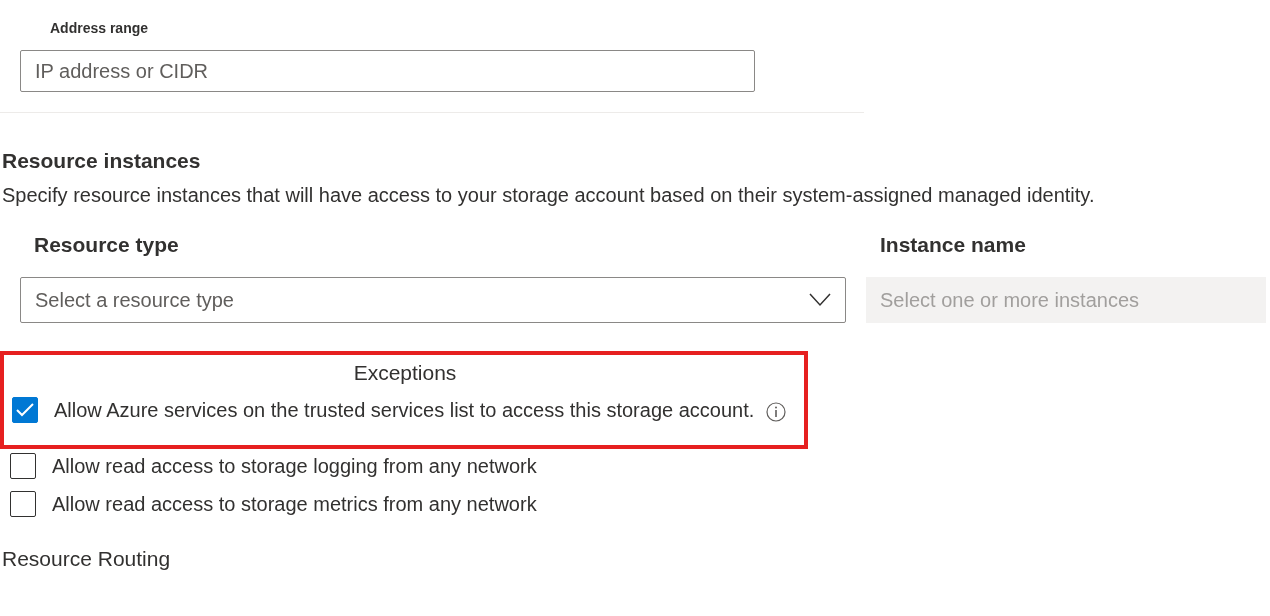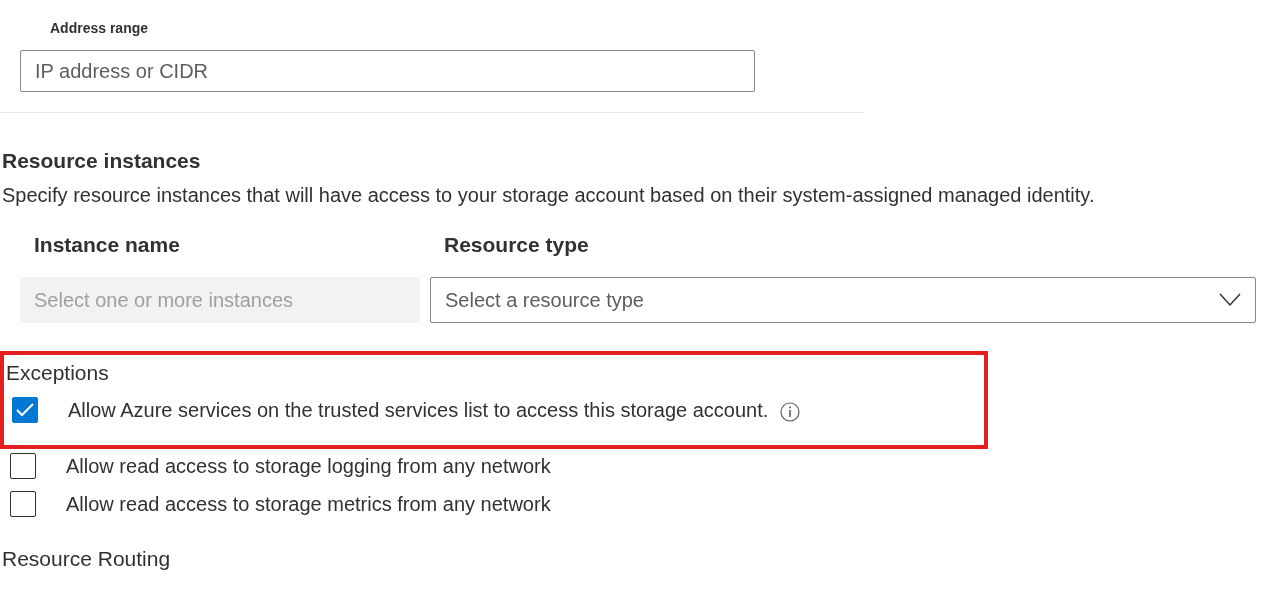--- a/index.html
+++ b/index.html
@@ -112,34 +112,35 @@
       margin-left: -14px;
     }
     .chevron {
       display: inline-flex;
       align-items: center;
     }
     .highlight-box {
       border: 4px solid #e62020;
       padding: 6px 0 10px 8px;
       margin-top: 28px;
-      width: 988px;
+      width: 808px;
       position: relative;
+      text-align: center;
     }
     .exceptions-heading {
       font-size: 21px;
       font-weight: 400;
       color: #323130;
       margin-bottom: 12px;
       margin-left: -6px;
     }
     .checkbox-row {
       display: flex;
       align-items: center;
-      gap: 30px;
+      gap: 16px;
       margin-bottom: 12px;
       padding-left: 0px;
     }
     .checkbox-row.outside {
       padding-left: 10px;
     }
     .checkbox {
       width: 26px;
       height: 26px;
       border: 1px solid #323130;
@@ -181,35 +182,35 @@
     <input type="text" class="text-input" placeholder="IP address or CIDR" style="">
   </div>
   <hr class="divider">
 </div>
 
 <div class="section">
   <div class="section-heading">Resource instances</div>
   <div class="section-desc">Specify resource instances that will have access to your storage account based on their system-assigned managed identity.</div>
 
   <div class="columns-row">
-    <div class="col col-right">
-      <div class="col-header">Instance name</div>
-      <div class="select-box-disabled">
-        <span>Select one or more instances</span>
-      </div>
-    </div>
     <div class="col col-left">
       <div class="col-header">Resource type</div>
       <div class="select-box">
         <span>Select a resource type</span>
         <span class="chevron">
           <svg width="22" height="14" viewBox="0 0 22 14" fill="none">
             <path d="M1 1 L11 12 L21 1" stroke="#323130" stroke-width="1.5" fill="none"></path>
           </svg>
         </span>
+      </div>
+    </div>
+    <div class="col col-right">
+      <div class="col-header">Instance name</div>
+      <div class="select-box-disabled">
+        <span>Select one or more instances</span>
       </div>
     </div>
   </div>
 </div>
 
 <div class="highlight-box">
   <div class="exceptions-heading">Exceptions</div>
   <div class="checkbox-row">
     <span class="checkbox checked">
       <svg width="18" height="14" viewBox="0 0 18 14">

